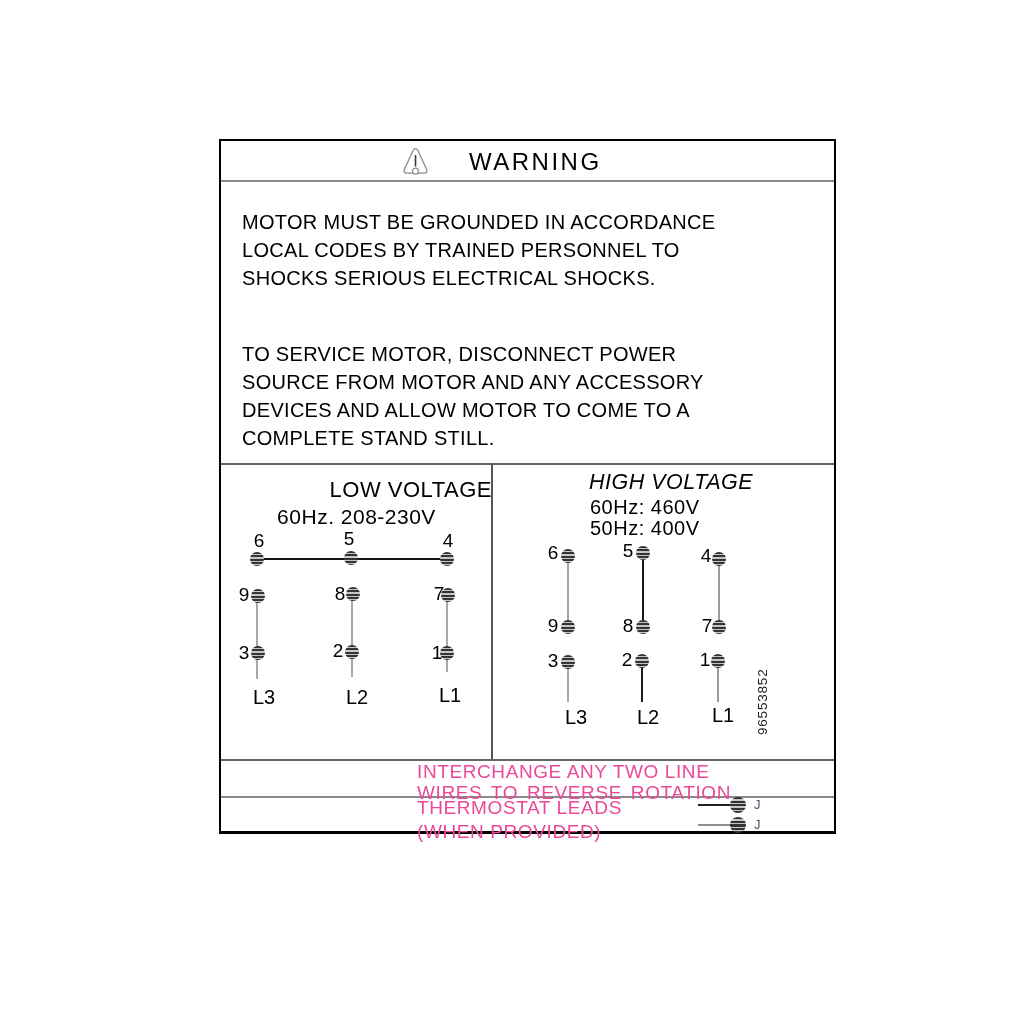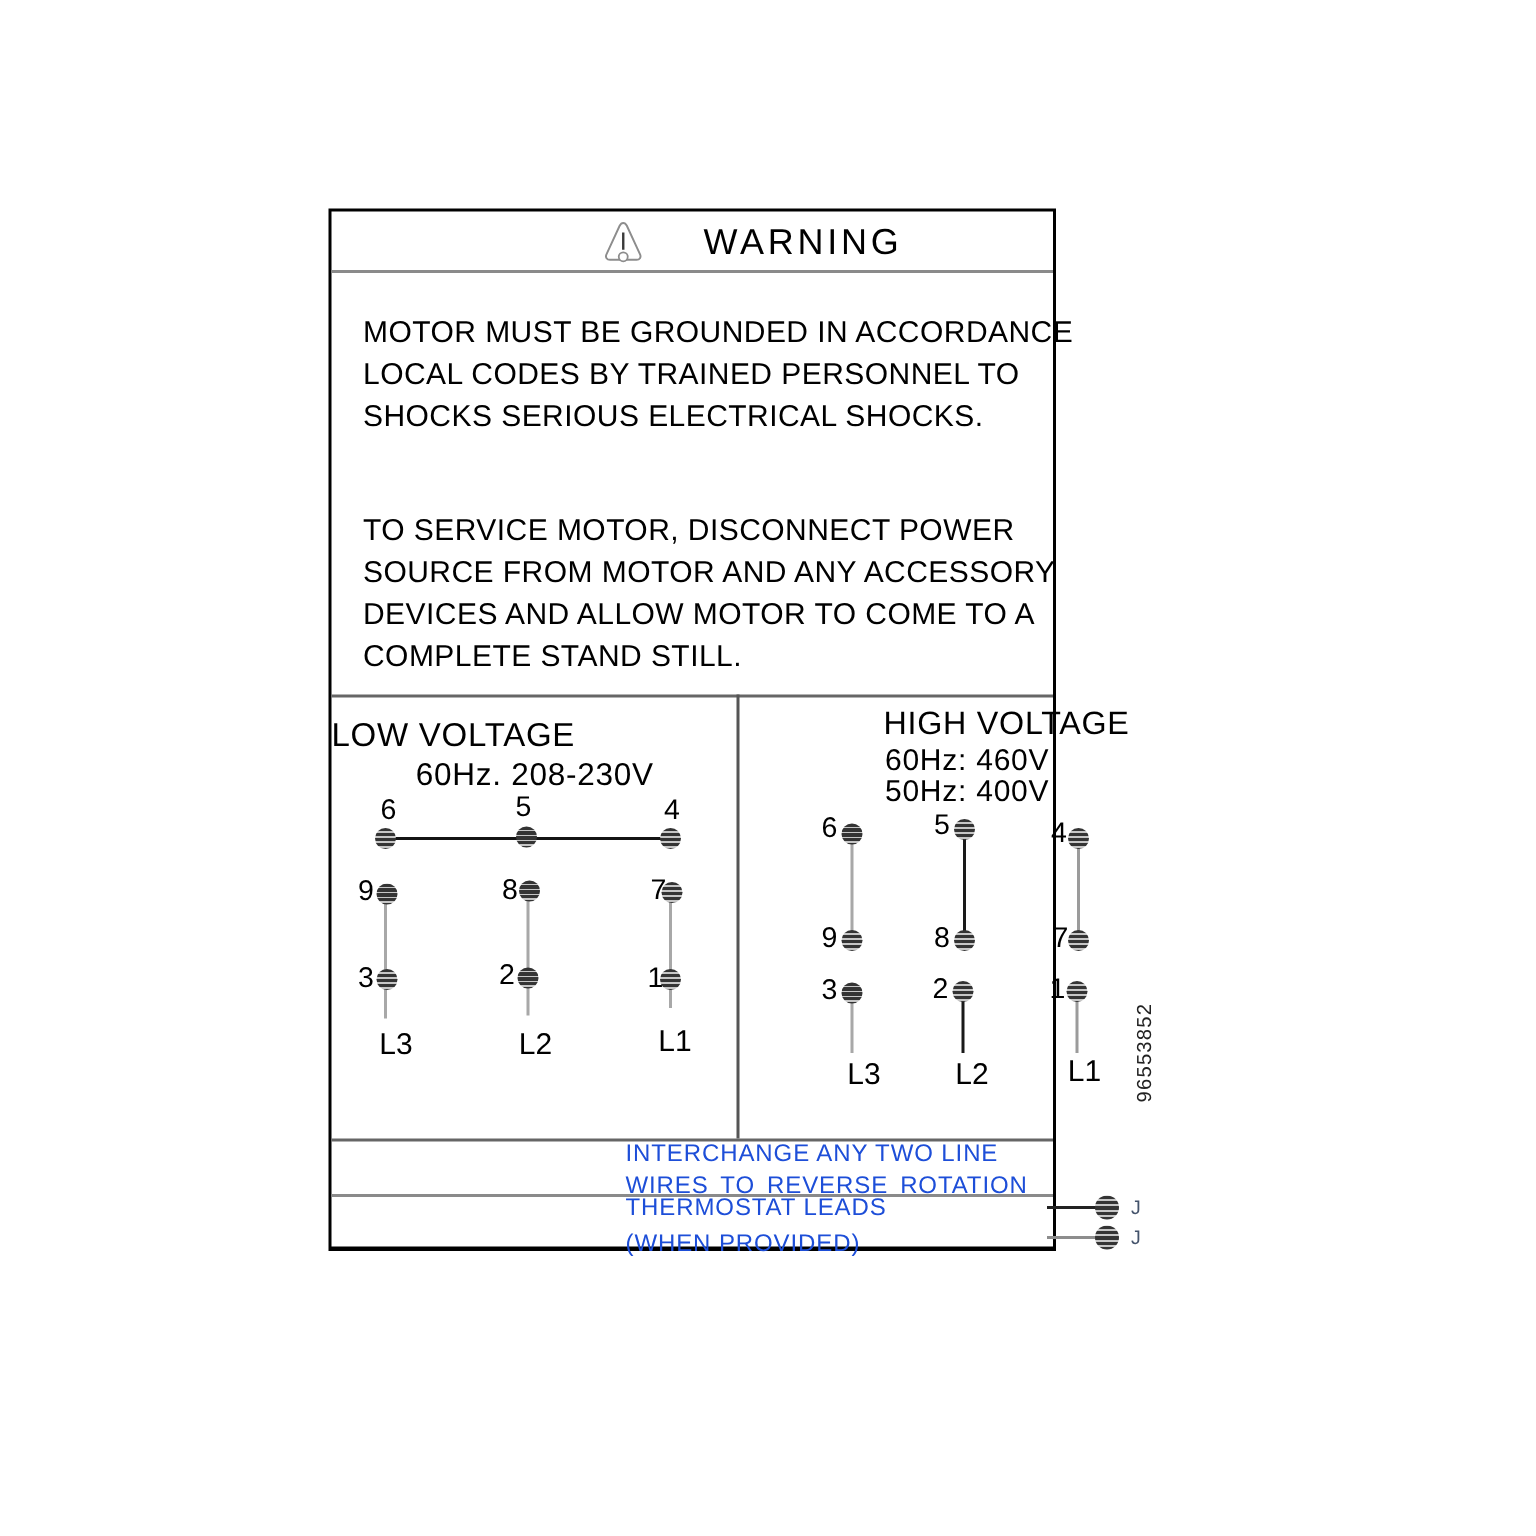--- a/index.html
+++ b/index.html
@@ -1,57 +1,57 @@
 <!DOCTYPE html>
 <html><head>
 <meta charset="utf-8">
 <style>
   html,body { margin:0; padding:0; background:#ffffff; }
   .page {
     position:relative; width:1024px; height:1024px; background:#ffffff;
     font-family:"Liberation Sans", sans-serif; color:#111; overflow:hidden;
   }
   .label {
-    position:absolute; left:219px; top:139px; width:485px; height:695px;
+    position:absolute; left:219px; top:139px; width:617px; height:695px;
     box-sizing:border-box; background:#fff;
     border:2px solid #000; border-bottom-width:3px;
   }
   .group { position:absolute; inset:0; }
   .header-rule { position:absolute; left:0; top:39px; width:100%; height:2px; background:#8a8a8a; }
   .warning-title {
     position:absolute; left:248px; top:7px; font-size:24px; letter-spacing:2.5px; color:#000;
   }
   .tri { position:absolute; left:181px; top:5px; }
   .p { position:absolute; left:21px; font-size:20px; line-height:28px; letter-spacing:0.3px; color:#000; white-space:nowrap; }
   .p1 { top:67px; }
   .p2 { top:199px; }
   .hdiv { position:absolute; left:0; width:100%; height:2px; background:#666; }
   .vdiv { position:absolute; left:270px; top:322px; width:2px; height:296px; background:#555; }
   .sec-title { position:absolute; white-space:nowrap; color:#000; }
-  .lv-title { left:0; top:336px; width:271px; text-align:left; font-size:22px; letter-spacing:0.5px; }
+  .lv-title { left:0; top:336px; width:271px; text-align:right; font-size:22px; letter-spacing:0.5px; }
   .lv-sub   { left:0; top:364px; width:271px; text-align:center; font-size:21px; letter-spacing:0.5px; }
-  .hv-title { left:368px; top:329px; font-size:21.5px; letter-spacing:0.5px; }
+  .hv-title { left:368px; top:329px; font-size:21.5px; letter-spacing:0.5px;font-style:italic; }
   .hv-r1    { left:369px; top:355px; font-size:20px; letter-spacing:0.5px; }
   .hv-r2    { left:369px; top:376px; font-size:20px; letter-spacing:0.5px; }
   .tnum { position:absolute; transform:translate(-50%,-50%); font-size:19px; color:#000; }
   .llab { position:absolute; transform:translate(-50%,-50%); font-size:20px; color:#000; }
   .tdot {
     position:absolute; width:14px; height:14px; margin:-7px 0 0 -7px; border-radius:50%;
     background:repeating-linear-gradient(to bottom, #343434 0px, #343434 2.1px, #c6c6c6 2.1px, #c6c6c6 3.3px);
   }
   .tdot16 {
     position:absolute; width:16px; height:16px; margin:-8px 0 0 -8px; border-radius:50%;
     background:repeating-linear-gradient(to bottom, #343434 0px, #343434 2.3px, #c6c6c6 2.3px, #c6c6c6 3.6px);
   }
   .wire { position:absolute; }
   .pn {
     position:absolute; left:534px; top:594px; transform-origin:left top; transform:rotate(-90deg);
     font-size:13.5px; letter-spacing:0.8px; color:#222; white-space:nowrap;
   }
-  .foot { position:absolute; left:196px; font-size:16px; letter-spacing:0.6px; color:#1d4ed8; white-space:nowrap; }
+  .foot { position:absolute; left:196px; font-size:19px; letter-spacing:0.6px; color:#ec4899; white-space:nowrap; }
   .jlab { position:absolute; font-size:13px; color:#44536b; }
 </style>
 </head>
 <body>
 
 <div class="page">
   <div class="label">
 
     <div class="group">
       <svg class="tri" width="27" height="30" viewBox="0 0 27 30">

